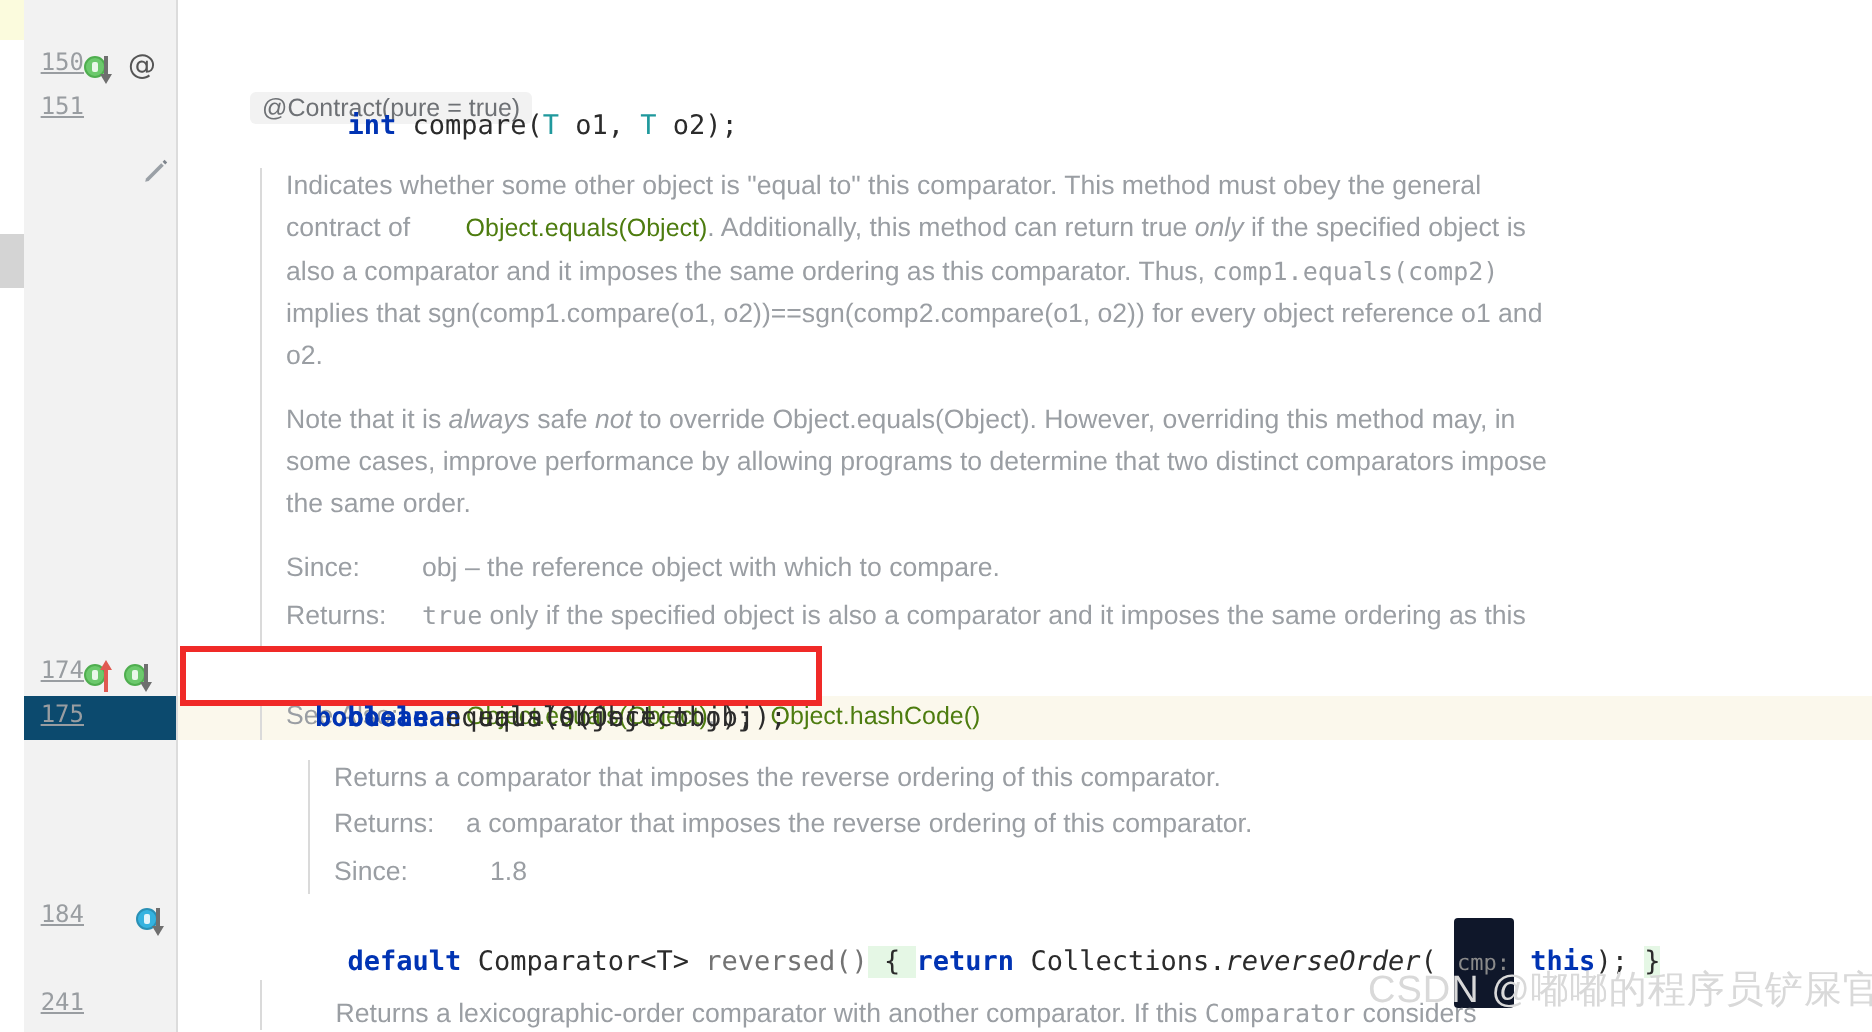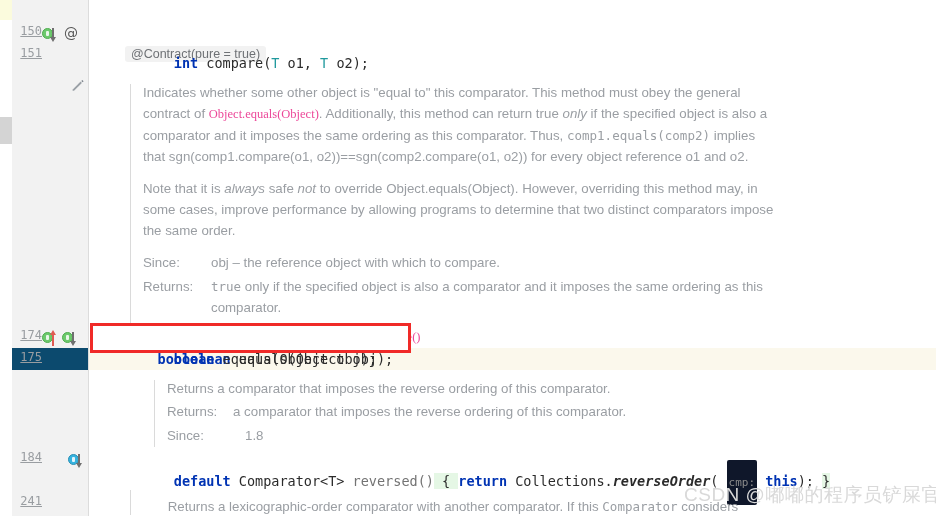--- a/index.html
+++ b/index.html
@@ -52,35 +52,35 @@
   .content{position:absolute;left:89px;top:0;right:0;height:516px;background:#ffffff;}
   .caret-line{position:absolute;left:0;right:0;height:22px;background:#fbf8ec;}
 
   .codeline{position:absolute;left:0;white-space:pre;
             font-family:"DejaVu Sans Mono", monospace;font-size:13.5px;line-height:22px;color:#2b2b2b;}
 
   .kw{color:#0033b3;font-weight:700;}
   .ident{color:#2b2b2b;}
   .typ{color:#20999d;}
   .mth{color:#737373;}
-  .mth-i{color:#2b2b2b;font-style:italic;font-weight:bold;}
+  .mth-i{color:#2b2b2b;font-style:italic;}
   .hl-brace{background:#e5f7e5;}
   .hint{background:#0f172a;color:#8a8a8a;font-size:11px;padding:16px 2px;border-radius:2px;}
 
   .annot{position:absolute;font-family:"Liberation Sans", sans-serif;font-size:12.5px;
          color:#6e7175;background:#f2f2f2;border-radius:3px;padding:1px 6px;white-space:nowrap;margin-top:36px;}
 
   
   .doc{position:absolute;color:#9a9ea3;font-size:13.3px;line-height:21px;
        font-family:"Liberation Sans", sans-serif;}
   .doc .guide{position:absolute;left:-13px;top:2px;bottom:2px;width:1px;background:#dadada;}
   .doc p{margin:0 0 11px 0;}
   .doc p:last-child{margin-bottom:0;}
   .mono{font-family:"DejaVu Sans Mono", monospace;font-size:12.5px;}
-  .link{color:#ec4899;font-family:Liberation Serif, serif;font-size:12.5px;}
+  .link{color:#4d7c0f;font-family:Liberation Sans, sans-serif;font-size:12.5px;margin-left:24px;}
   .it{font-style:italic;}
 
   .tagrow{display:flex;margin:0 0 3px 0;}
   .tagname{flex:0 0 auto;min-width:62px;color:#9a9ea3;}
   .tagval{flex:1 1 auto;padding-left:6px;}
 
   
   .redbox{position:absolute;border:3px solid #f02a28;background:#ffffff;box-sizing:border-box;}
 
   

